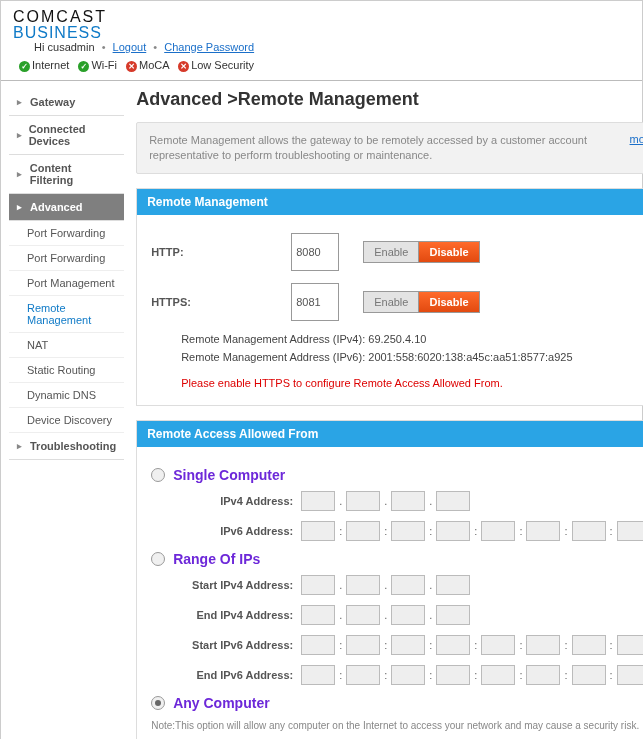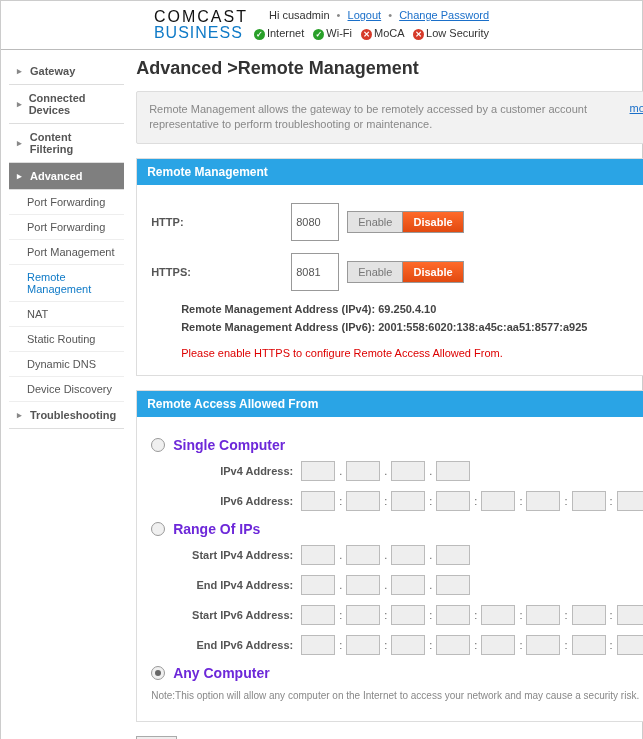--- a/index.html
+++ b/index.html
@@ -1,19 +1,19 @@
 <!DOCTYPE html>
 <html><head>
 <meta charset="utf-8">
 <style>
   * { box-sizing: border-box; margin: 0; padding: 0; }
   body { font-family: Arial, Helvetica, sans-serif; font-size: 12px; color: #333; background: #fff; }
   .page { width: 643px; border: 1px solid #ccc; background: #fff; }
   
-  .header { padding: 8px 12px 4px 12px; display: flex; justify-content: center; align-items: flex-start; }
+  .header { padding: 8px 12px 4px 12px; display: flex; justify-content: center; align-items: flex-start; flex-direction: column; }
   .logo { line-height: 1; }
   .logo-line1 { font-family: "Trebuchet MS", Arial, sans-serif; font-size: 16px; letter-spacing: 2px; font-weight: 400; color: #111; }
   .logo-line2 { font-family: "Trebuchet MS", Arial, sans-serif; font-size: 16px; letter-spacing: 1px; color: #0f7ac7; font-weight: 300; }
   .hdr-right { text-align: right; font-size: 11px; color: #333; }
   .hdr-right a { color: #1a6fc9; text-decoration: underline; }
   .hdr-right .sep { color: #888; margin: 0 4px; }
   .status-row { margin-top: 6px; }
   .st { margin-left: 6px; }
   .ok-ic, .bad-ic { display: inline-block; width: 11px; height: 11px; border-radius: 50%; font-size: 8px; line-height: 11px; text-align: center; font-weight: bold; vertical-align: middle; margin-right: 2px; }
   .ok-ic { background: #2aa02a; color: #fff; }
@@ -34,26 +34,26 @@
   h1 { font-size: 18px; font-weight: bold; color: #333; margin-bottom: 12px; }
   .intro-box { background: #f2f2f2; border: 1px solid #ddd; border-radius: 2px; padding: 10px 12px; position: relative; margin-bottom: 14px; }
   .intro-box p { color: #888; font-size: 11px; line-height: 1.4; padding-right: 40px; }
   .intro-box .more { position: absolute; right: 10px; top: 10px; color: #1a6fc9; text-decoration: underline; font-size: 11px; }
   .panel { border: 1px solid #ddd; margin-bottom: 14px; background:#fff; }
   .panel-hd { background: #2aa4e5; color: #fff; font-size: 12px; font-weight: bold; padding: 6px 10px; }
   .panel-bd { padding: 14px 14px 16px 14px; }
   .form-row { display:flex; align-items:center; margin: 4px 0 12px 0; }
   .form-label { width: 140px; text-align: left; padding-right: 10px; color: #555; font-size: 11px; font-weight: bold; }
   .port-input { width: 48px; height: 38px; border:1px solid #999; padding:2px 4px; font-size:11px; color:#555; }
-  .toggle { display:flex; margin-left: 8px; border:1px solid #999; }
+  .toggle { display:flex; margin-left: 24px; border:1px solid #999; }
   .toggle button { border:none; height:20px; padding: 3px 10px; font-size:11px; cursor:pointer; }
   .toggle .enable { background:#e3e3e3; color:#777; border-right:1px solid #999; }
   .toggle .disable { background: linear-gradient(#ff6a2a, #e24a10); color:#fff; font-weight:bold; }
   .addr-line { margin: 6px 0 2px 30px; font-size: 11px; color:#444; }
-  .addr-line b { font-weight: bold; }
+  .addr-line b { font-weight: normal; }
   .warn { color: #d00; font-size: 11px; margin: 14px 0 0 30px; }
   
   .opt-row { display:flex; align-items:center; margin: 6px 0 8px 0; }
   .radio { width:14px; height:14px; border:1px solid #999; border-radius:50%; margin-right:8px; display:inline-flex; align-items:center; justify-content:center; background:#f0f0f0; }
   .radio.sel::after { content:""; width:6px; height:6px; background:#666; border-radius:50%; }
   .opt-label { font-weight: bold; font-size: 14px; color:#6d28d9; }
   .addr-form-row { display:flex; align-items:center; margin: 4px 0 10px 0; }
   .addr-label { width: 150px; text-align:right; padding-right:8px; font-size:11px; color:#555; font-weight:bold; }
   .seg { width:34px; height:20px; border:1px solid #bbb; background:#eee; }
   .seg6 { width:34px; height:20px; border:1px solid #bbb; background:#eee; }

